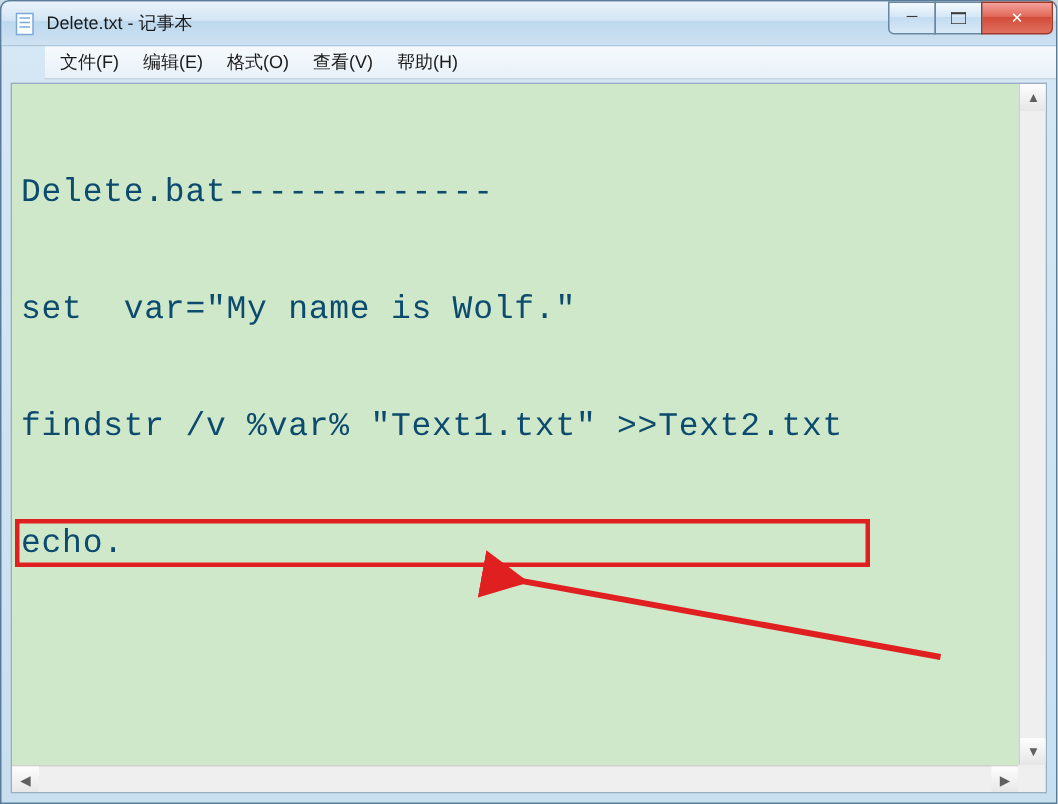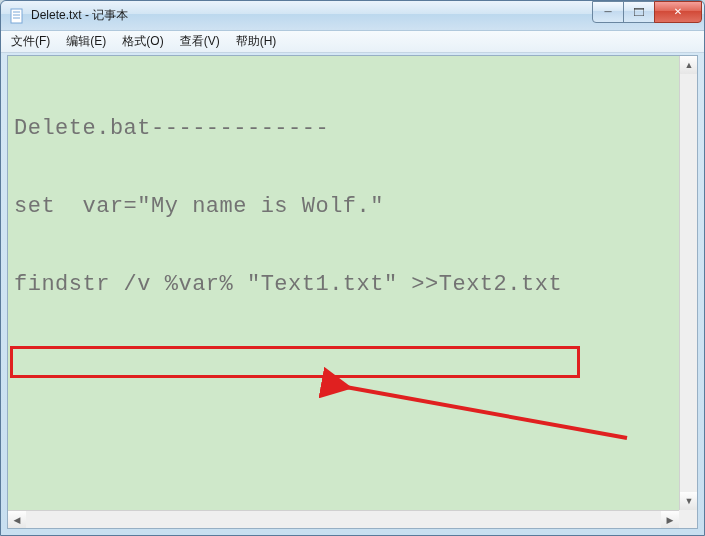--- a/index.html
+++ b/index.html
@@ -69,20 +69,21 @@
       margin-right: 2px;
     }
     .menubar {
       height: 22px;
       background: linear-gradient(to bottom, #f6fafd 0%, #e8f1f8 100%);
       display: flex;
       align-items: center;
       padding: 0 2px;
       border-bottom: 1px solid #c4d5e4;
       font-size: 12px;
+      margin-left: 29px;
     }
     .menu-item {
       padding: 2px 8px;
       color: #1a1a1a;
       cursor: default;
     }
     .content-wrap {
       flex: 1;
       margin: 2px 6px 6px 6px;
       border: 1px solid #97afc4;
@@ -91,21 +92,21 @@
       overflow: hidden;
     }
     .content {
       width: 100%;
       height: 100%;
       background: #cfe8ca;
       padding: 8px 10px 8px 6px;
       font-family: "NSimSun", "SimSun", "Courier New", monospace;
       font-size: 22px;
       line-height: 26px;
-      color: #737373;
+      color: #0c4a6e;
       white-space: pre;
       overflow: auto;
       position: relative;
       letter-spacing: 0.5px;
     }
     .line { position: relative; }
     .highlight-box {
       position: absolute;
       border: 3px solid #e02020;
       pointer-events: none;
@@ -192,20 +193,21 @@
     <span class="menu-item">格式(O)</span>
     <span class="menu-item">查看(V)</span>
     <span class="menu-item">帮助(H)</span>
   </div>
 
   <div class="content-wrap">
     <div class="content" id="editor">
       <div class="line">Delete.bat-------------</div>
       <div class="line">set  var="My name is Wolf."</div>
       <div class="line" id="hl-line">findstr /v %var% "Text1.txt" &gt;&gt;Text2.txt</div>
+      <div class="line">echo.</div>
 
       <div class="highlight-box" id="hlbox" style="left: 2px; top: 290px; width: 570px; height: 32px;"></div>
       <svg class="annotation-svg" id="arrow-svg" width="689" height="472">
         <defs>
           <marker id="arrowhead" markerWidth="8" markerHeight="8" refX="2" refY="4" orient="auto">
             <polygon points="0 0, 8 4, 0 8" fill="#e02020"></polygon>
           </marker>
         </defs>
         <line id="arrow-line" stroke="#e02020" stroke-width="4" marker-start="url(#arrowhead)" x1="321.20000000000005" y1="328" x2="619" y2="382"></line>
       </svg>

